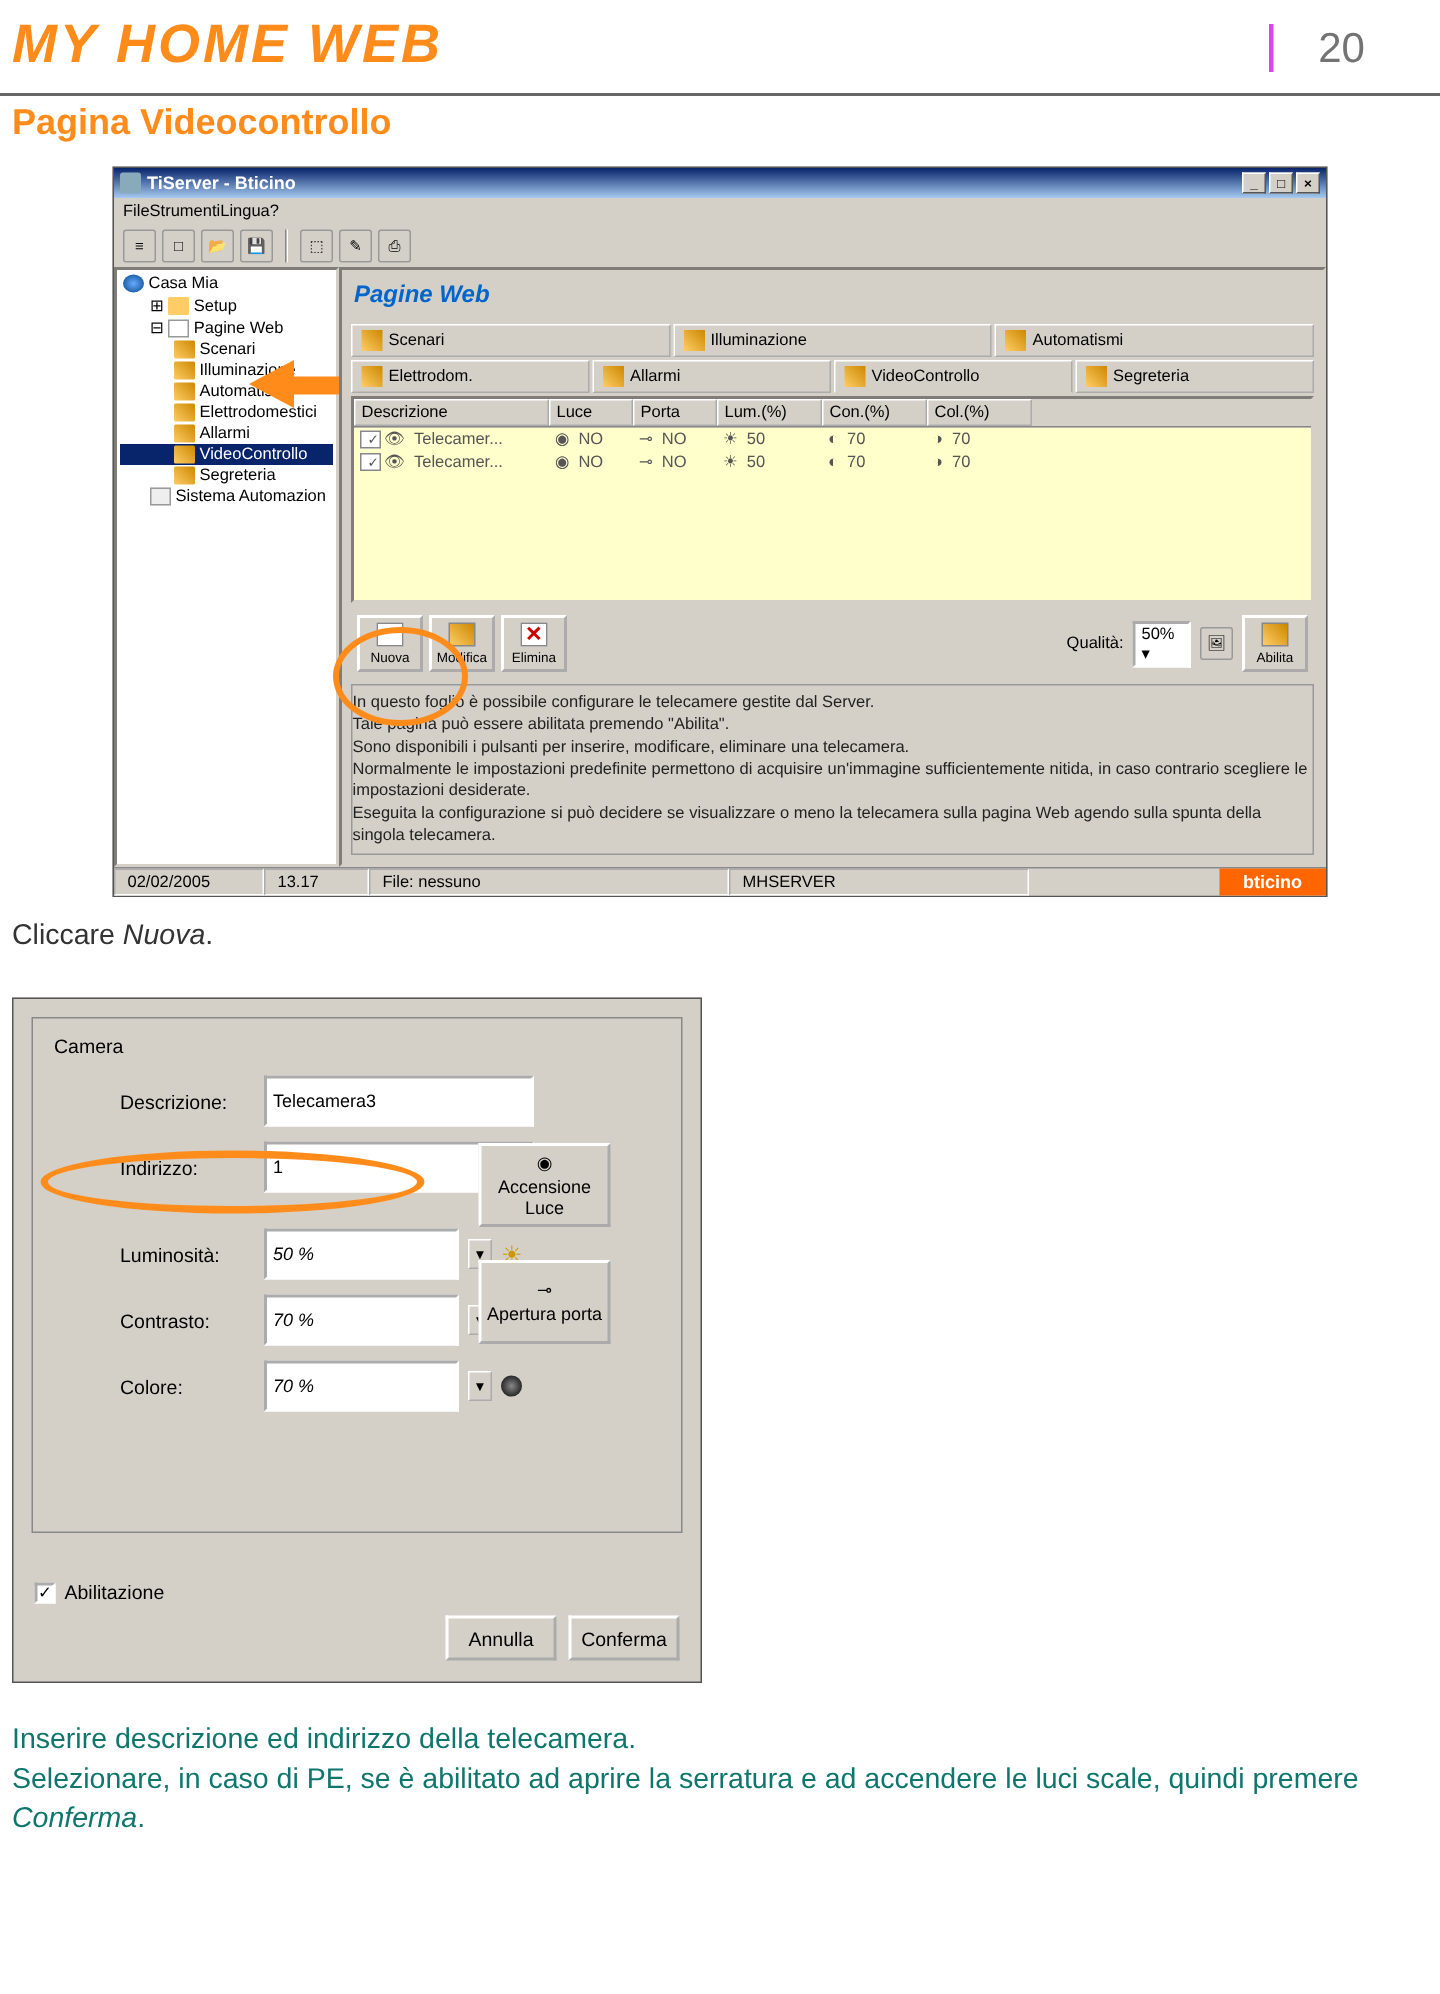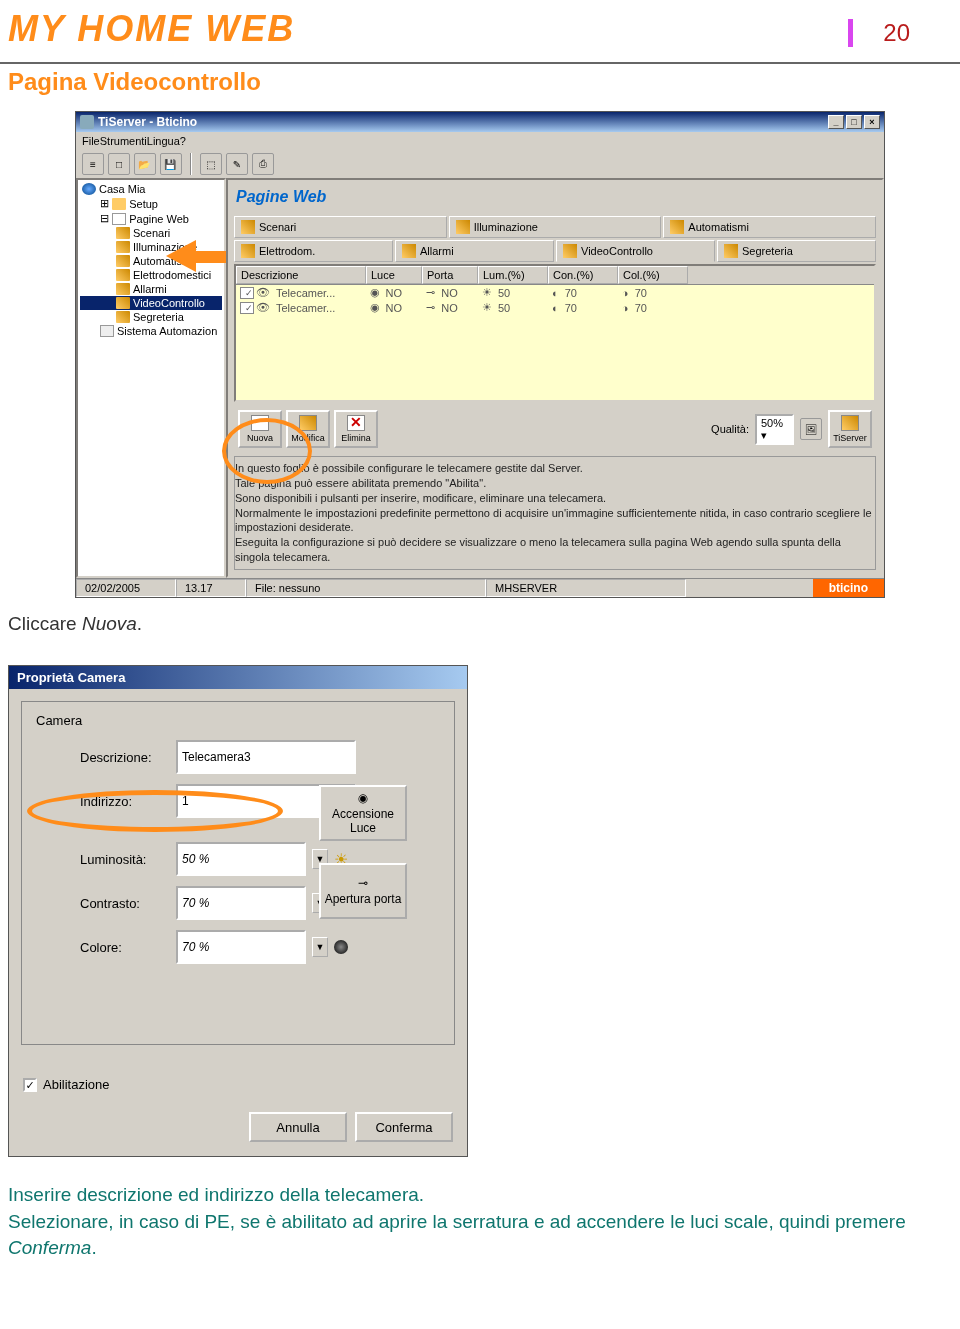--- a/index.html
+++ b/index.html
@@ -1,20 +1,20 @@
 <!DOCTYPE html>
 <html><head>
 <meta charset="utf-8">
 <style>
   * { box-sizing: border-box; margin: 0; padding: 0; }
   body { font-family: Arial, sans-serif; width: 960px; background: #fff; }
   
   .page-header { display: flex; justify-content: space-between; align-items: baseline; padding: 8px 20px 12px 8px; border-bottom: 2px solid #666; margin-bottom: 4px; }
   .page-title { color: #ff8c1a; font-size: 36px; font-weight: bold; letter-spacing: 2px; font-style: italic; }
-  .page-number { font-size: 24px; color: #b91c1c; padding: 0 30px; border-left: 5px solid #d946ef; }
+  .page-number { font-size: 28px; color: #737373; padding: 0 30px; border-left: 3px solid #d946ef; }
   .page-subtitle { color: #ff8c1a; font-size: 24px; font-weight: bold; padding-left: 8px; margin-bottom: 15px; }
   
   .window { width: 810px; margin: 0 auto; border: 1px solid #555; background: #d4d0c8; font-family: Tahoma, sans-serif; font-size: 11px; }
   .titlebar { background: linear-gradient(#08246b, #a6caf0); color: #fff; display: flex; align-items: center; padding: 3px 4px; font-weight: bold; font-size: 12px; }
   .titlebar-icon { width: 14px; height: 14px; background: #8ab; margin-right: 4px; border-radius: 2px; }
   .titlebar-buttons { margin-left: auto; display: flex; gap: 2px; }
   .titlebar-btn { width: 16px; height: 14px; background: #d4d0c8; border: 1px solid #fff; border-right-color: #555; border-bottom-color: #555; font-size: 9px; text-align: center; line-height: 12px; color: #000; }
   .menubar { padding: 3px 6px; display: flex; font-size: 11px; color: #000; }
   .toolbar { padding: 3px 6px; display: flex; gap: 4px; }
   .tool-btn { width: 22px; height: 22px; background: #d4d0c8; border: 1px solid #999; border-radius: 2px; display: flex; align-items: center; justify-content: center; font-size: 10px; }
@@ -87,21 +87,21 @@
   .contrast-icon { background: linear-gradient(to right, #000 50%, #fff 50%); border: 1px solid #000; border-radius: 50%; width: 14px; height: 14px; }
   .color-ball { background: radial-gradient(#888, #000); border-radius: 50%; width: 14px; height: 14px; }
   .side-btn { width: 88px; height: 56px; border: 2px outset #fff; background: #d4d0c8; font-size: 12px; text-align: center; display: flex; flex-direction: column; align-items: center; justify-content: center; }
   .side-btn-icon { width: 14px; height: 14px; margin-bottom: 2px; }
   .light-icon { font-size: 12px; }
   .door-icon { font-size: 12px; }
   .side-btns { position: absolute; left: 310px; top: 96px; display: flex; flex-direction: column; gap: 22px; }
   .abilitazione-row { display: flex; align-items: center; gap: 6px; margin-top: 20px; padding-left: 14px; font-size: 13px; }
   .chk { width: 14px; height: 14px; background: #fff; border: 2px inset #fff; text-align: center; font-size: 11px; line-height: 11px; }
   .dialog-btns { display: flex; justify-content: flex-end; gap: 8px; padding: 8px 14px 14px; }
-  .dlg-btn { width: 98px; height: 30px; border: 2px outset #fff; background: #d4d0c8; font-size: 13px; margin-top: 12px; }
+  .dlg-btn { width: 74px; height: 30px; border: 2px outset #fff; background: #d4d0c8; font-size: 13px; }
   
   .addr-highlight { position: absolute; left: 18px; top: 101px; width: 256px; height: 42px; border: 5px solid #ff8c1a; border-radius: 50%; pointer-events: none; }
   
   .footer-text { padding: 25px 8px; font-size: 19px; line-height: 1.4; color: #0f766e; }
 </style>
 </head>
 <body>
 
 <div class="page-header">
   <span class="page-title">MY HOME WEB</span>
@@ -267,21 +267,21 @@
         <div class="action-btn">
             <div class="action-btn-icon delete"></div>
             <span>Elimina</span>
           </div>
         <div class="quality-area">
           <span>Qualità:</span>
           <span class="quality-select"><span>50%</span> ▾</span>
           <span class="tool-btn">🖼</span>
           <div class="action-btn">
               <div class="action-btn-icon modify"></div>
-              <span>TiServer</span>
+              <span>Abilita</span>
             </div>
         </div>
       </div>
 
       <div class="circle-highlight" style="left:-6px; top:238px; width:90px; height:66px;"></div>
 
       <div class="help-text" style="white-space:pre-line;">In questo foglio è possibile configurare le telecamere gestite dal Server.
 Tale pagina può essere abilitata premendo "Abilita".
 Sono disponibili i pulsanti per inserire, modificare, eliminare una telecamera.
 Normalmente le impostazioni predefinite permettono di acquisire un'immagine sufficientemente nitida, in caso contrario scegliere le impostazioni desiderate.
@@ -296,21 +296,20 @@
     <div class="status-cell" style="width:200px;">MHSERVER</div>
     <div class="brand">bticino</div>
   </div>
 </div>
 
 <div class="caption">
   <span>Cliccare </span><em>Nuova</em><span>.</span>
 </div>
 
 <div class="dialog">
-  <div class="dialog-title">Proprietà Camera</div>
   <div class="dialog-body" style="position:relative;">
     <div class="fieldset">
       <div class="fieldset-label">Camera</div>
       
       <div class="form-row">
         <span class="form-label">Descrizione:</span>
         <input class="form-input" value="Telecamera3" style="">
       </div>
       <div class="form-row">
         <span class="form-label">Indirizzo:</span>

